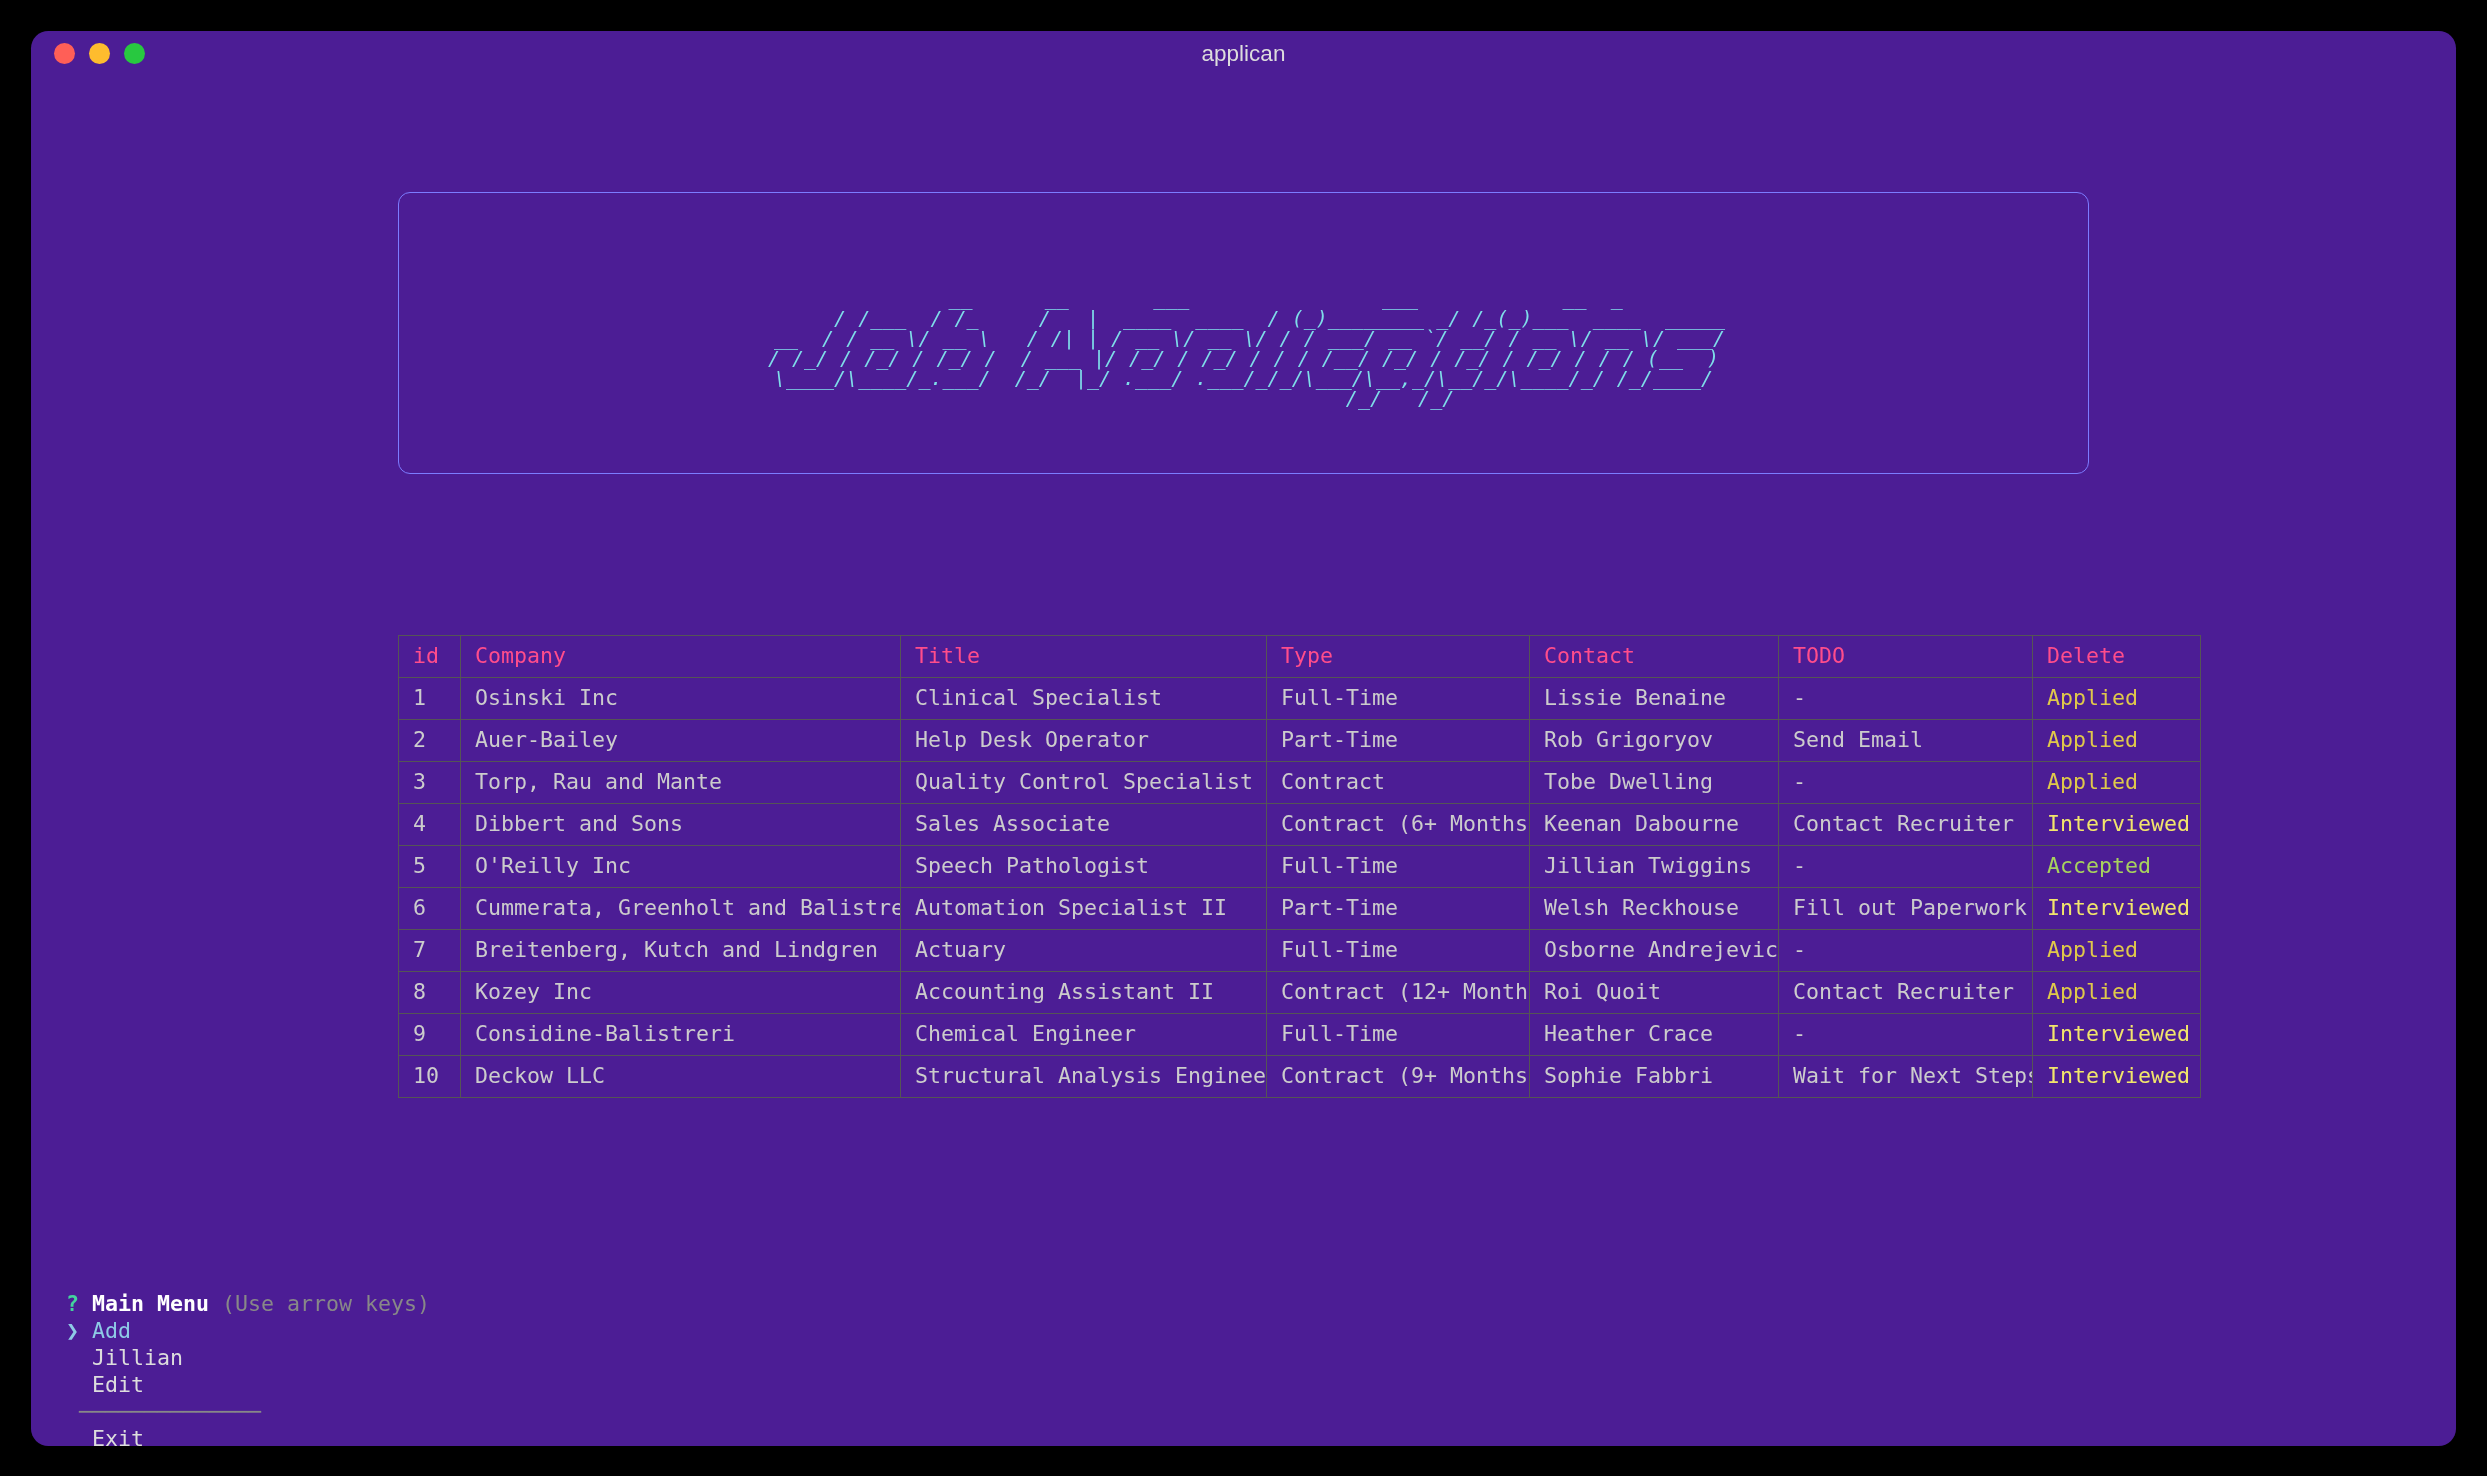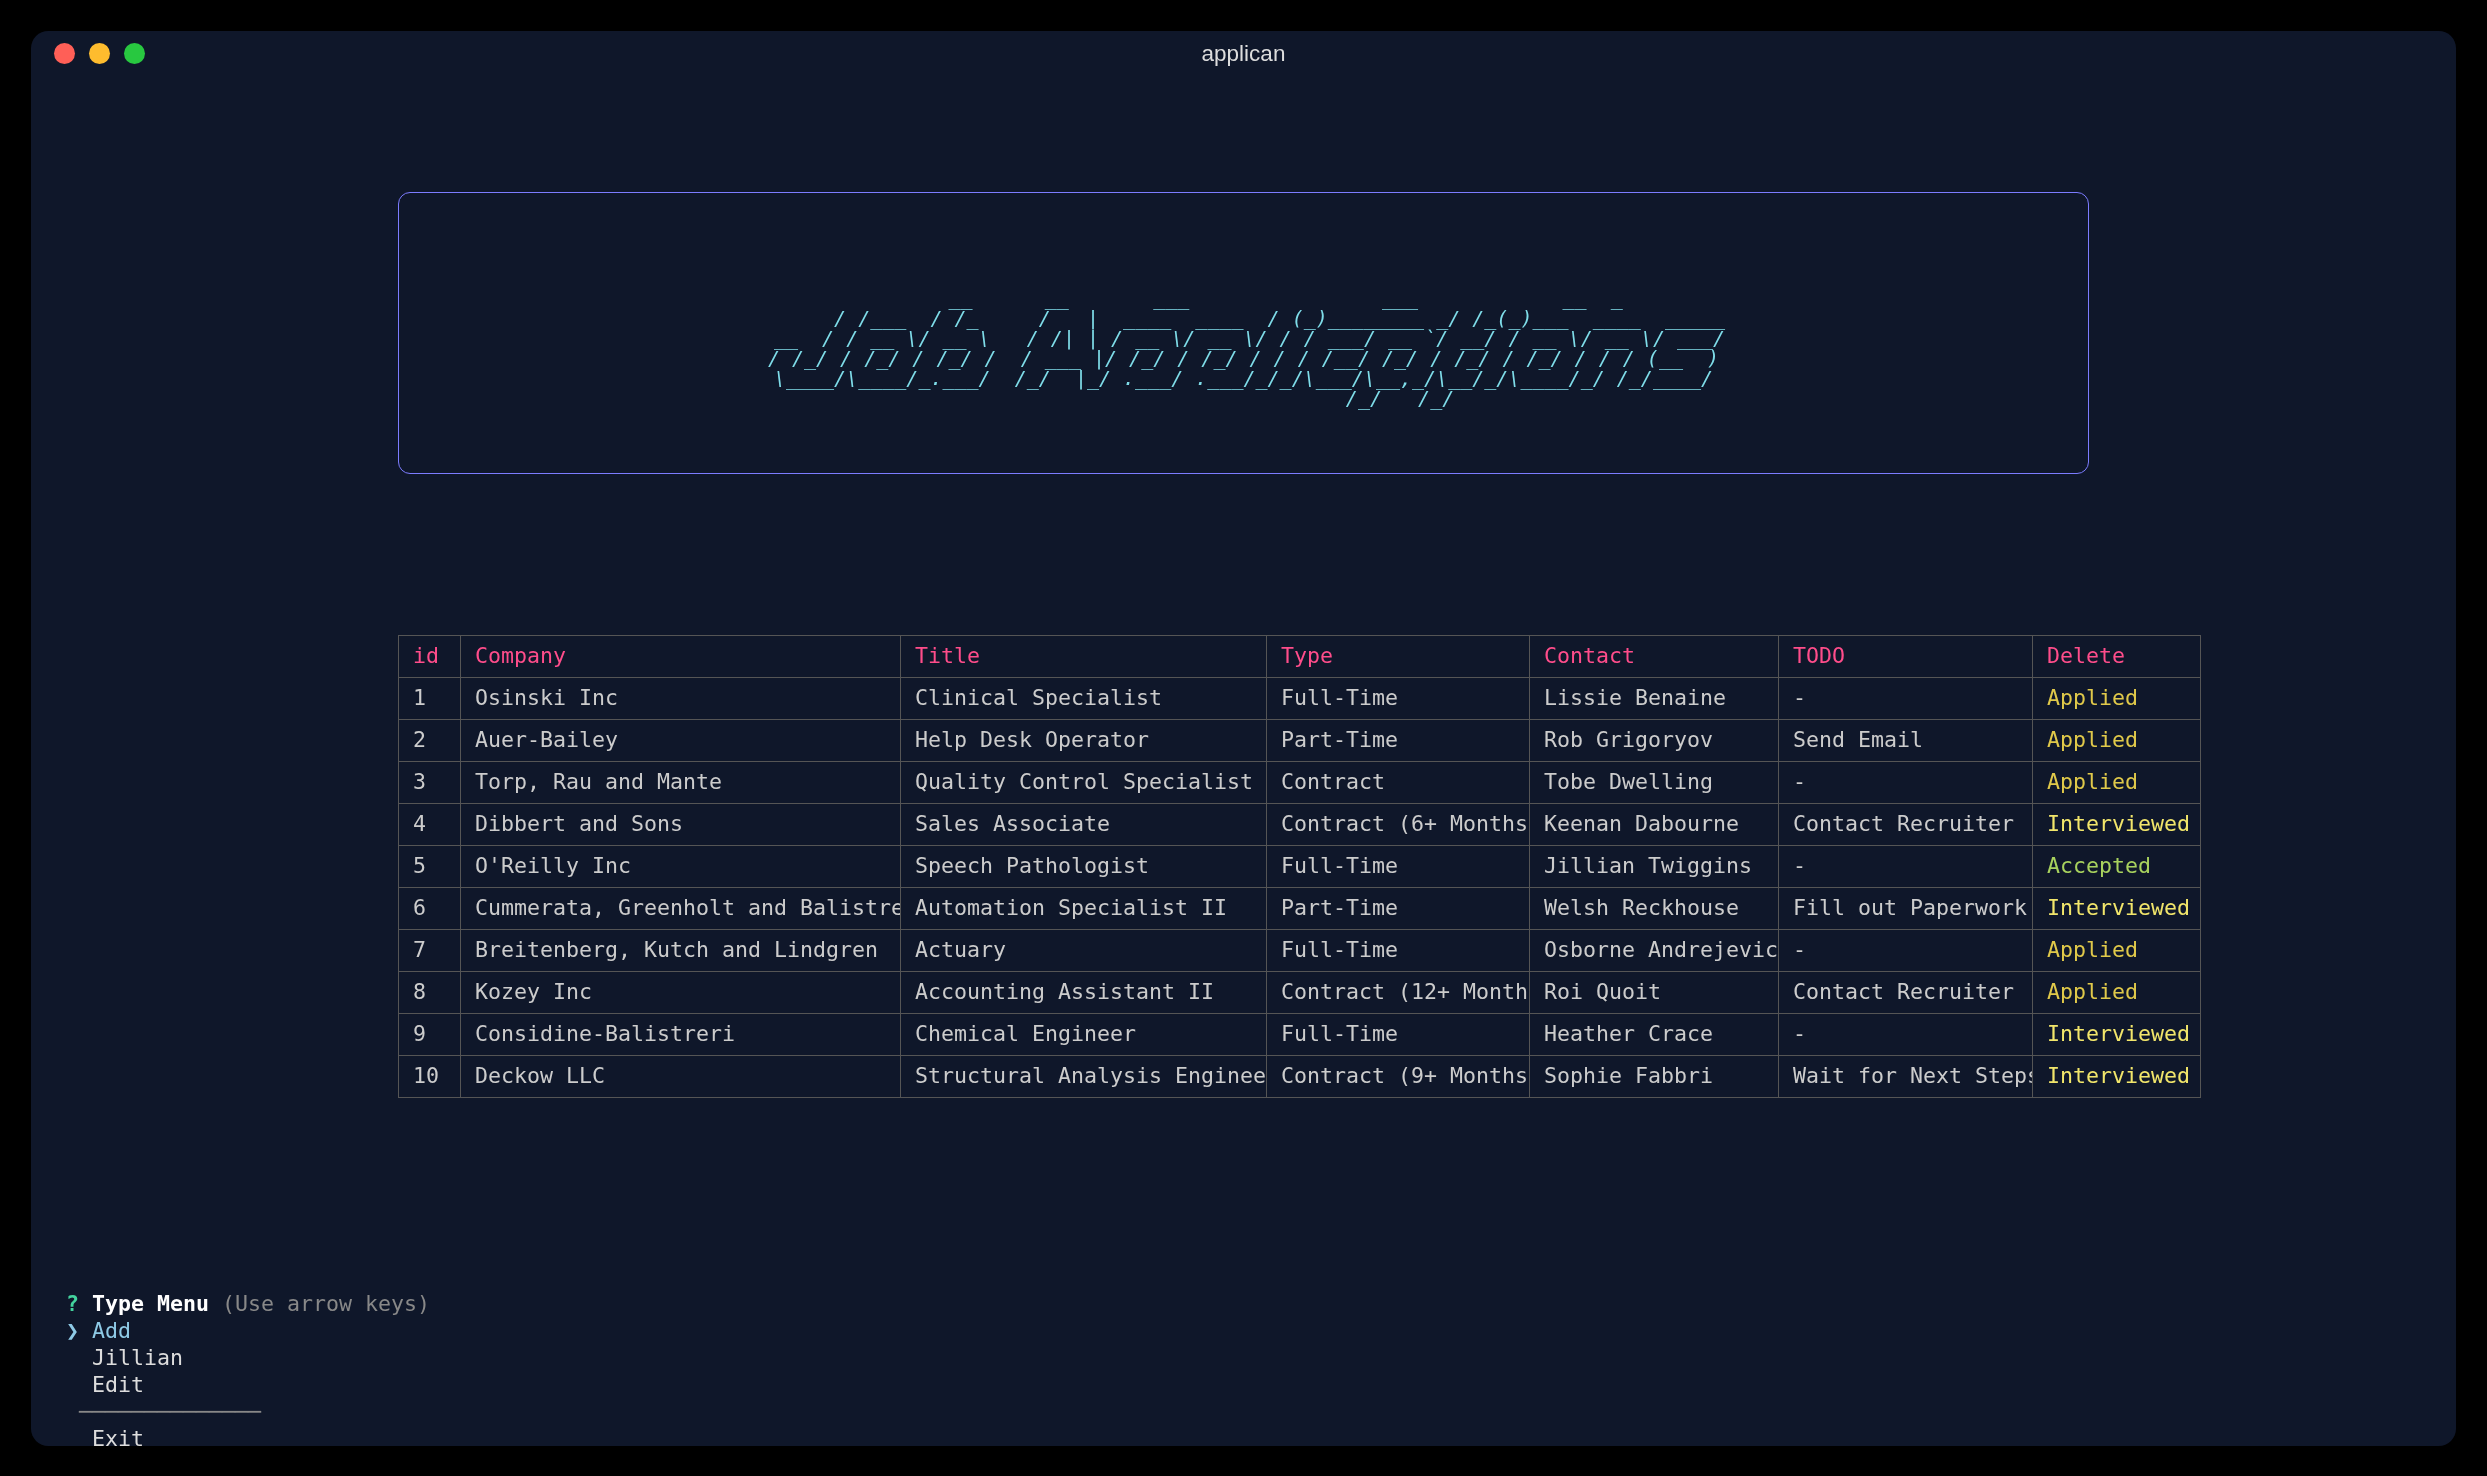--- a/index.html
+++ b/index.html
@@ -9,21 +9,21 @@
     background: #000;
     font-family: "SF Mono", "Menlo", "Consolas", monospace;
     overflow: hidden;
   }
   .window {
     position: absolute;
     left: 31px;
     top: 31px;
     width: 2425px;
     height: 1415px;
-    background: #0f172a;
+    background: #4c1d95;
     border-radius: 17.3px;
     box-shadow: 0 17.3px 69px rgba(0,0,0,0.6);
     overflow: hidden;
   }
   .titlebar {
     height: 45px;
     display: flex;
     align-items: center;
     position: relative;
   }
@@ -157,21 +157,21 @@
             <th>Contact</th>
             <th>TODO</th>
             <th>Delete</th>
           </tr>
         </thead>
         <tbody id="tbody"><tr><td class="col-id-td">1</td><td>Osinski Inc</td><td>Clinical Specialist</td><td>Full-Time</td><td>Lissie Benaine</td><td>-</td><td class="status-applied">Applied</td></tr><tr><td class="col-id-td">2</td><td>Auer-Bailey</td><td>Help Desk Operator</td><td>Part-Time</td><td>Rob Grigoryov</td><td>Send Email</td><td class="status-applied">Applied</td></tr><tr><td class="col-id-td">3</td><td>Torp, Rau and Mante</td><td>Quality Control Specialist</td><td>Contract</td><td>Tobe Dwelling</td><td>-</td><td class="status-applied">Applied</td></tr><tr><td class="col-id-td">4</td><td>Dibbert and Sons</td><td>Sales Associate</td><td>Contract (6+ Months)</td><td>Keenan Dabourne</td><td>Contact Recruiter</td><td class="status-interviewed">Interviewed</td></tr><tr><td class="col-id-td">5</td><td>O'Reilly Inc</td><td>Speech Pathologist</td><td>Full-Time</td><td>Jillian Twiggins</td><td>-</td><td class="status-accepted">Accepted</td></tr><tr><td class="col-id-td">6</td><td>Cummerata, Greenholt and Balistreri</td><td>Automation Specialist II</td><td>Part-Time</td><td>Welsh Reckhouse</td><td>Fill out Paperwork</td><td class="status-interviewed">Interviewed</td></tr><tr><td class="col-id-td">7</td><td>Breitenberg, Kutch and Lindgren</td><td>Actuary</td><td>Full-Time</td><td>Osborne Andrejevic</td><td>-</td><td class="status-applied">Applied</td></tr><tr><td class="col-id-td">8</td><td>Kozey Inc</td><td>Accounting Assistant II</td><td>Contract (12+ Months)</td><td>Roi Quoit</td><td>Contact Recruiter</td><td class="status-applied">Applied</td></tr><tr><td class="col-id-td">9</td><td>Considine-Balistreri</td><td>Chemical Engineer</td><td>Full-Time</td><td>Heather Crace</td><td>-</td><td class="status-interviewed">Interviewed</td></tr><tr><td class="col-id-td">10</td><td>Deckow LLC</td><td>Structural Analysis Engineer</td><td>Contract (9+ Months)</td><td>Sophie Fabbri</td><td>Wait for Next Steps</td><td class="status-interviewed">Interviewed</td></tr></tbody>
       </table>
     </div>
 
     <div class="menu">
-<span class="q">?</span> <span class="title-m">Type Menu</span> <span class="hint">(Use arrow keys)</span>
+<span class="q">?</span> <span class="title-m">Main Menu</span> <span class="hint">(Use arrow keys)</span>
 <span class="arrow">❯</span> <span class="sel">Add</span>
   <span class="item">Jillian</span>
   <span class="item">Edit</span>
  <span class="sep">──────────────</span>
   <span class="item">Exit</span>
     </div>
 
   </div>
 </div>
 

